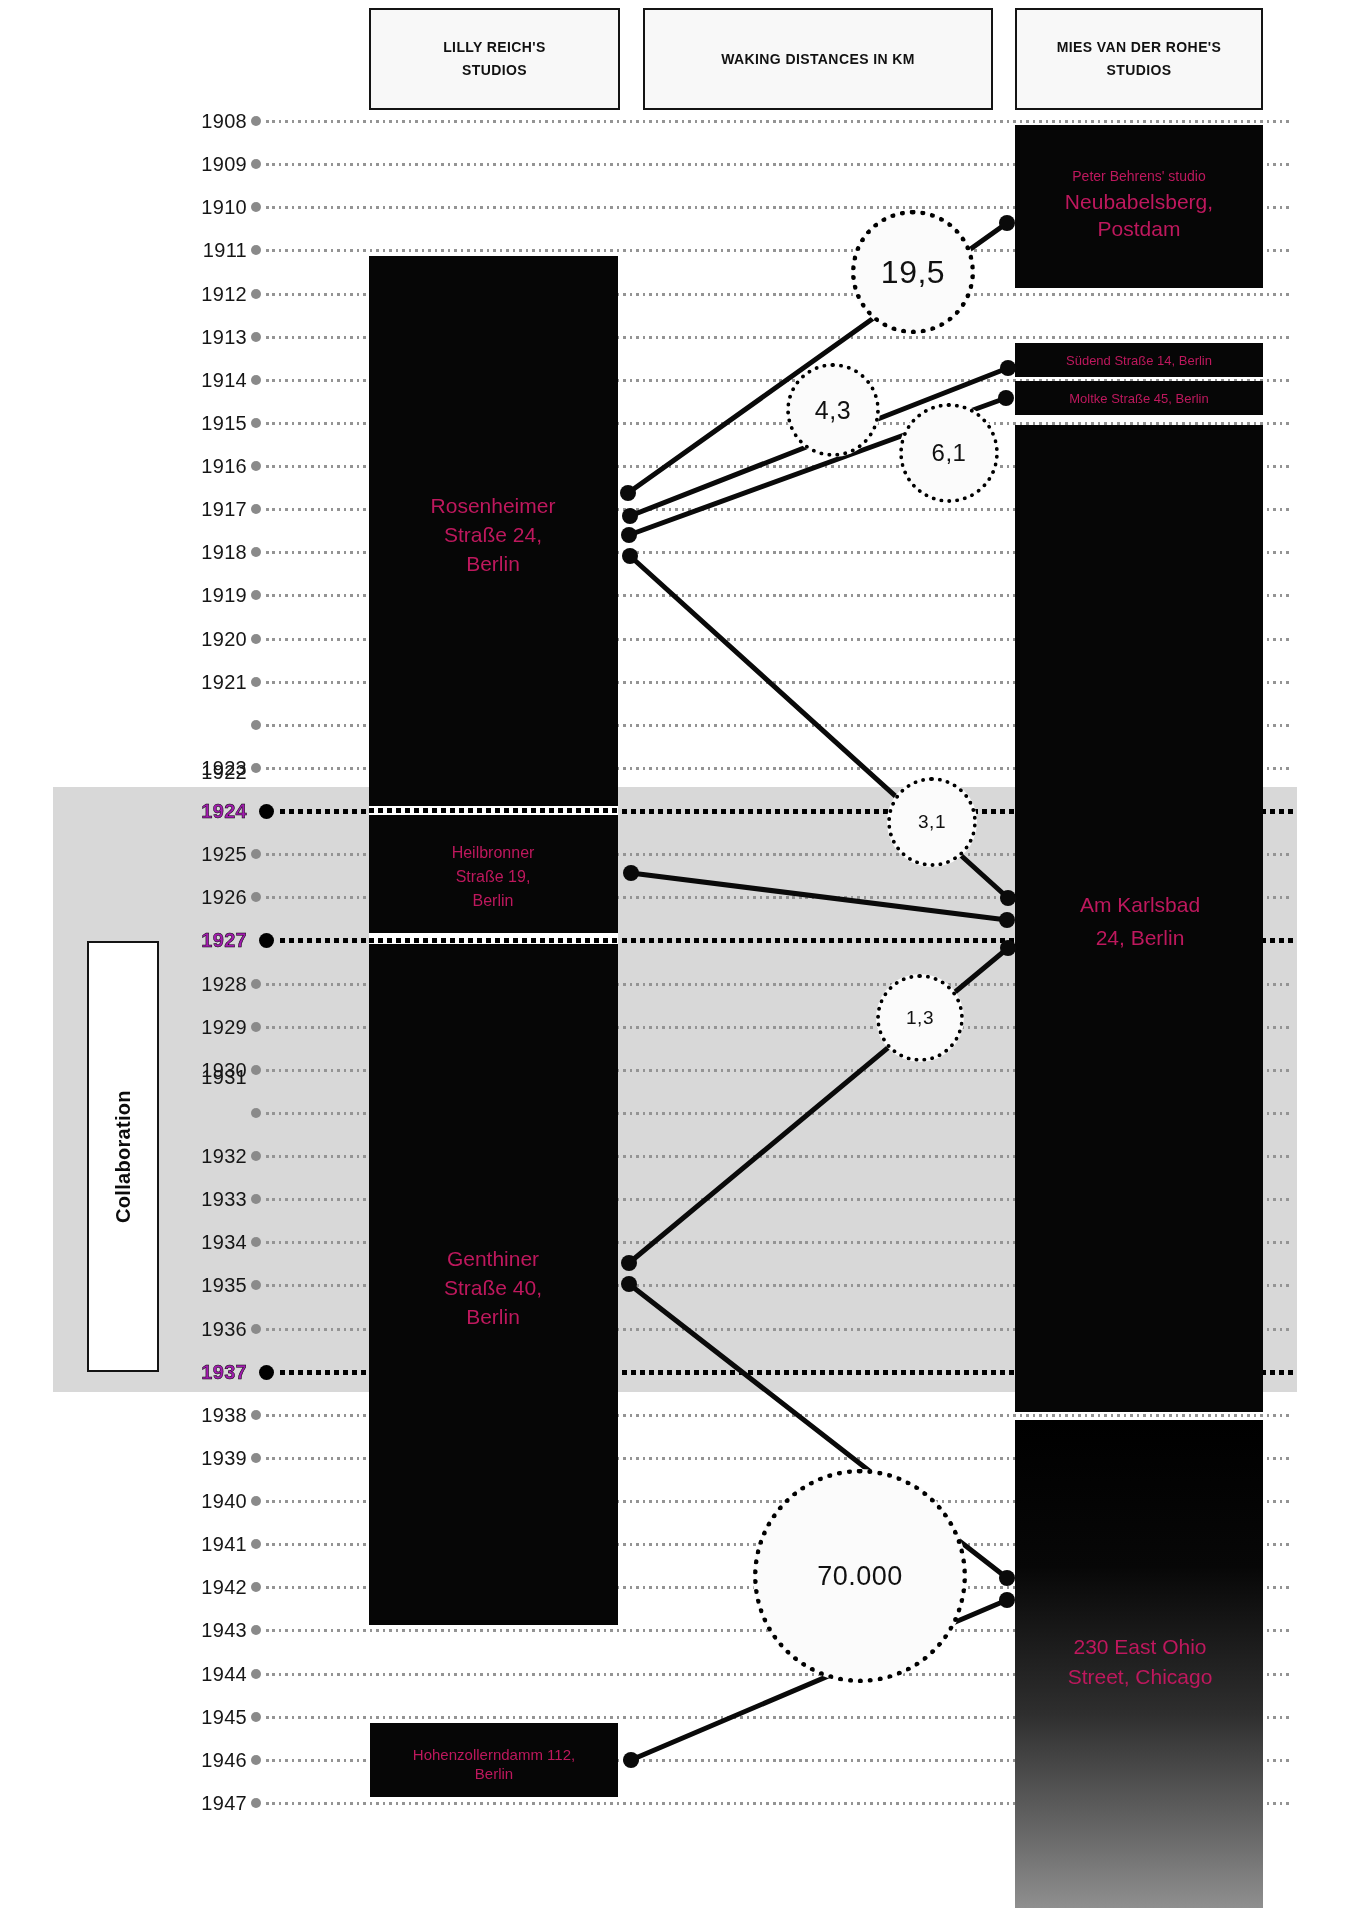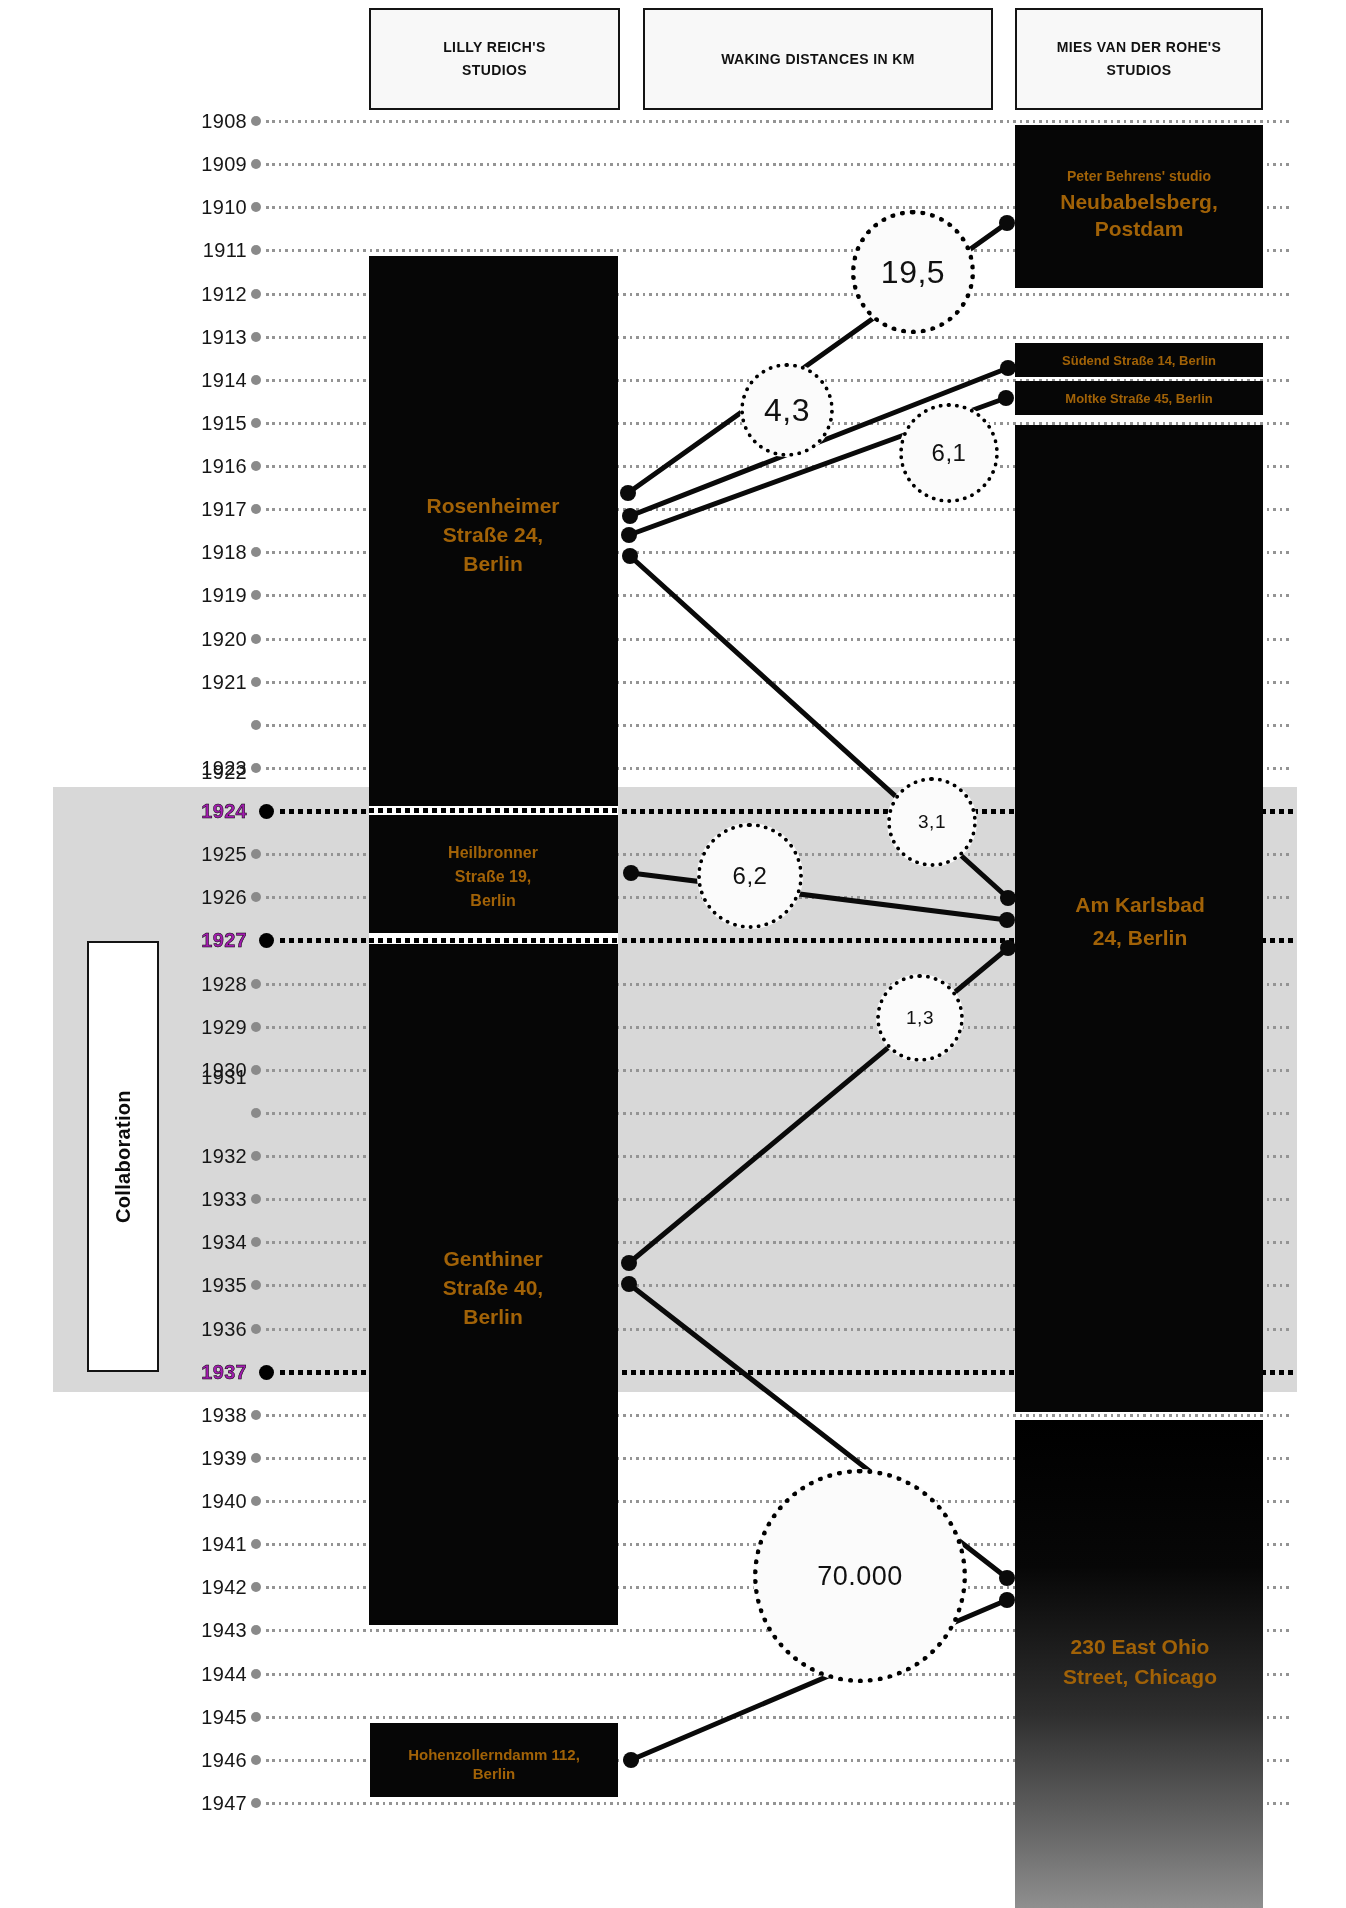--- a/index.html
+++ b/index.html
@@ -32,21 +32,21 @@
       background:linear-gradient(180deg,#000 0%,#070707 30%,#2e2e2e 60%,#6b6b6b 86%,#8f8f8f 100%);}
   
   .gap-strip{position:absolute;left:369px;width:249px;background:#fff;z-index:4;}
   #gap-1924{top:806px;height:9px;}
   #gap-1927{top:933px;height:11px;}
   .gap-dash{position:absolute;left:369px;width:249px;height:5px;z-index:5;
          background:repeating-linear-gradient(to right,#000 0 5px,transparent 5px 9px);}
   #gapdash-1924{top:808px;}
   #gapdash-1927{top:938px;}
   
-  .blklabel{position:absolute;transform:translate(-50%,-50%);color:#a16207;font-weight:700;
+  .blklabel{position:absolute;transform:translate(-50%,-50%);color:#be185d;font-weight:400;
             text-align:center;white-space:nowrap;z-index:6;}
   #lbl-rosenheimer{left:493px;top:534px;font-size:21px;line-height:29px;}
   #lbl-heilbronner{left:493px;top:877px;font-size:16px;line-height:24px;}
   #lbl-genthiner{left:493px;top:1287px;font-size:21px;line-height:29px;}
   #lbl-hohenzollerndamm{left:494px;top:1764px;font-size:15px;line-height:19px;}
   #lbl-behrens{left:1139px;top:204px;font-size:21px;line-height:27px;}
   #lbl-behrens .small{font-size:14px;line-height:20px;display:block;margin-bottom:2px;}
   #lbl-suedend{left:1139px;top:360px;font-size:13px;}
   #lbl-moltke{left:1139px;top:398px;font-size:13px;}
   #lbl-karlsbad{left:1140px;top:921px;font-size:21px;line-height:33px;}
@@ -65,21 +65,21 @@
       border:2px solid #141414;box-sizing:border-box;display:flex;align-items:center;justify-content:center;z-index:7;}
   #collab-box .vtext{transform:rotate(-90deg);white-space:nowrap;font-size:20px;font-weight:700;
       letter-spacing:.3px;color:#0c0c0c;}
   
   #wires{position:absolute;left:0;top:0;z-index:8;pointer-events:none;}
   
   .dist{position:absolute;box-sizing:border-box;border:4px dotted #000;border-radius:50%;
         background:#fbfbfb;display:flex;align-items:center;justify-content:center;
         color:#111;z-index:9;letter-spacing:.5px;}
   #c195{left:851px;top:210px;width:124px;height:124px;border-width:5px;font-size:32px;}
-  #c43{left:740px;top:363px;width:94px;height:94px;font-size:32px;}
+  #c43{left:786px;top:363px;width:94px;height:94px;font-size:25px;}
   #c61{left:899px;top:403px;width:100px;height:100px;font-size:24px;}
   #c31{left:887px;top:777px;width:90px;height:90px;font-size:19px;}
   #c62{left:697px;top:823px;width:106px;height:106px;font-size:24px;}
   #c13{left:876px;top:974px;width:88px;height:88px;font-size:19px;}
   #c70{left:753px;top:1469px;width:214px;height:214px;border-width:5px;font-size:27px;}
 </style>
 </head>
 <body>
 
 <div id="stage">
@@ -401,23 +401,20 @@
     </div>
   <div class="dist" id="c43">
     <span>4,3</span>
     </div>
   <div class="dist" id="c61">
     <span>6,1</span>
     </div>
   <div class="dist" id="c31">
     <span>3,1</span>
     </div>
-  <div class="dist" id="c62">
-    <span>6,2</span>
-    </div>
   <div class="dist" id="c13">
     <span>1,3</span>
     </div>
   <div class="dist" id="c70">
     <span>70.000</span>
     </div>
 
 </div>
 
 </body></html>

